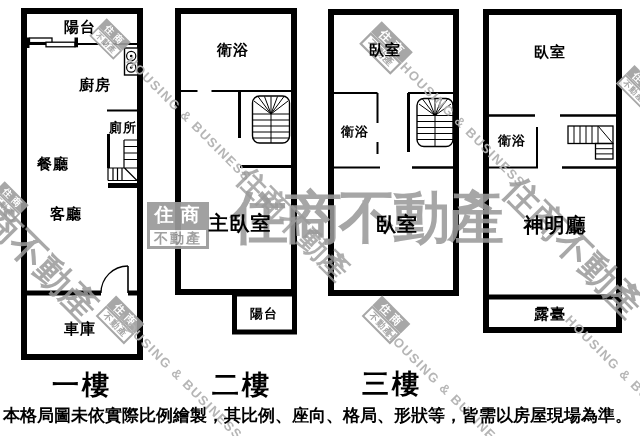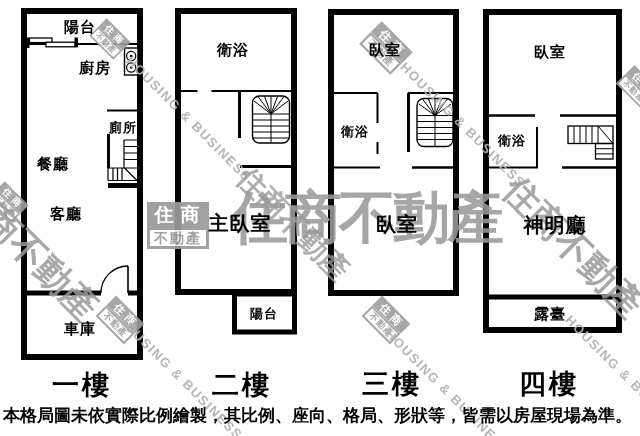--- a/index.html
+++ b/index.html
@@ -166,21 +166,21 @@
     <div class="wm-en rot45" style="left:628px;top:378px;">HOUSING &amp; BUSINESS</div>
 
     <div class="wm-cn-diag rot45" style="left:28px;top:250px;">住商不動產</div>
     <div class="wm-cn-diag rot45" style="left:573px;top:247px;">住商不動產</div>
     <div class="wm-cn-diag small rot45" style="left:293px;top:224px;">住商不動產</div>
   </div>
 
   <div id="labels">
 
     <div class="room" style="left:80px;top:27px;">陽台</div>
-    <div class="room" style="left:95px;top:68px;">廚房</div>
+    <div class="room" style="left:95px;top:85px;">廚房</div>
     <div class="room" style="left:53px;top:129px;margin-top:35px;">餐廳</div>
     <div class="room sm" style="left:123px;top:128px;">廁所</div>
     <div class="room" style="left:66px;top:214px;">客廳</div>
     <div class="room" style="left:80px;top:329px;">車庫</div>
 
     <div class="room" style="left:233px;top:50px;">衛浴</div>
     <div class="room md" style="left:240px;top:223px;">主臥室</div>
     <div class="room sm" style="left:264px;top:314px;">陽台</div>
 
     <div class="room" style="left:385px;top:50px;">臥室</div>
@@ -188,17 +188,16 @@
     <div class="room md" style="left:397px;top:224px;">臥室</div>
 
     <div class="room" style="left:550px;top:52px;">臥室</div>
     <div class="room sm" style="left:512px;top:141px;">衛浴</div>
     <div class="room md" style="left:555px;top:225px;text-align:center;">神明廳</div>
     <div class="room" style="left:550px;top:314px;">露臺</div>
 
     <div class="floorname" style="left:82px;top:385px;">一樓</div>
     <div class="floorname" style="left:392px;top:384px;">三樓</div>
     <div class="floorname" style="left:242px;top:385px;">二樓</div>
-    <div class="floorname" style="left:549px;top:384px;">四樓</div>
 
     <div id="disclaimer">本格局圖未依實際比例繪製，其比例、座向、格局、形狀等，皆需以房屋現場為準。</div>
   </div>
 </div>
 
 </body></html>

